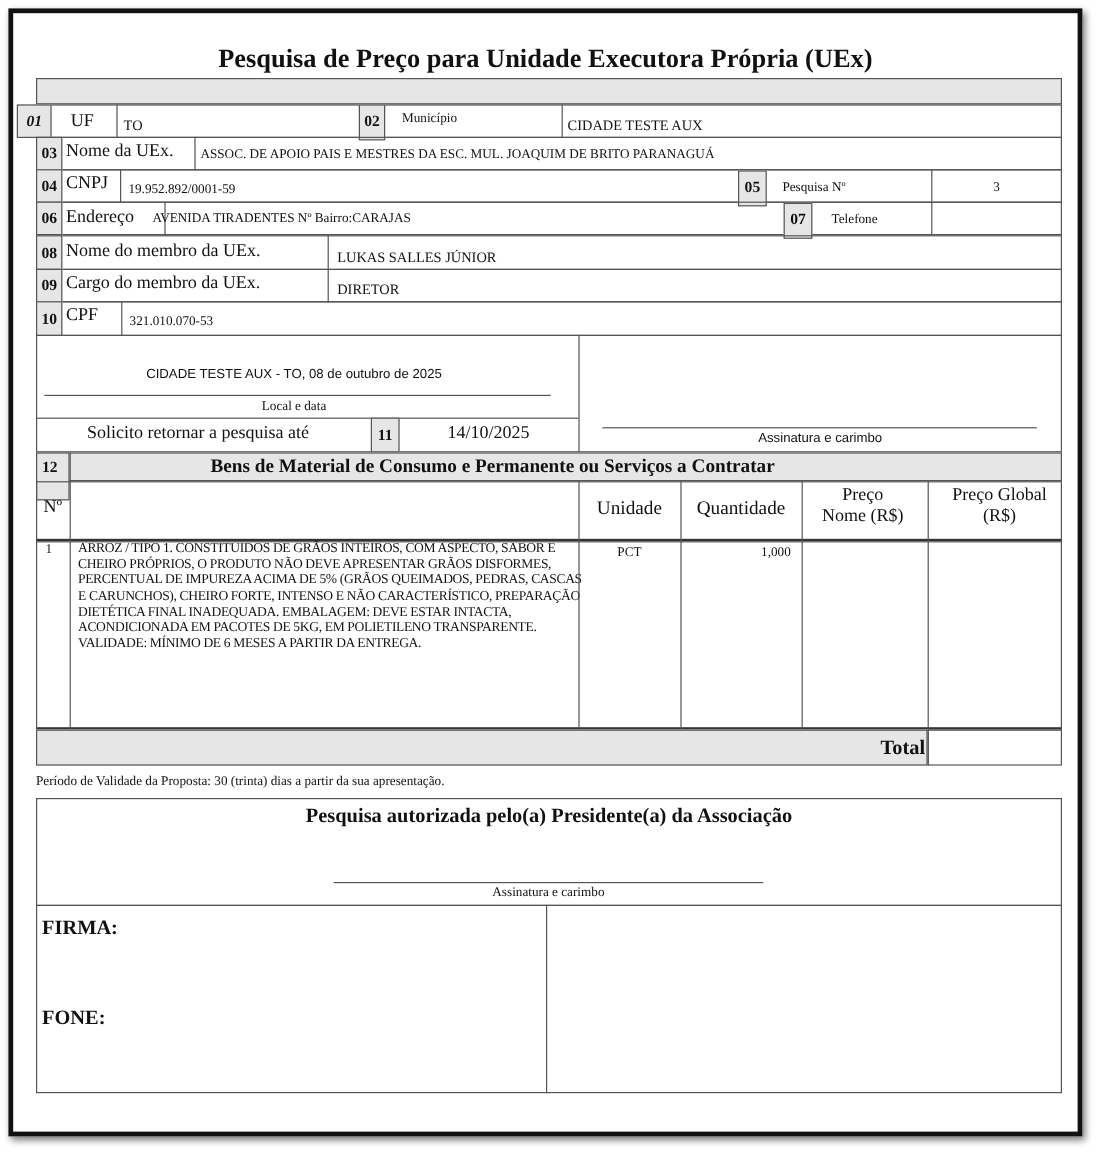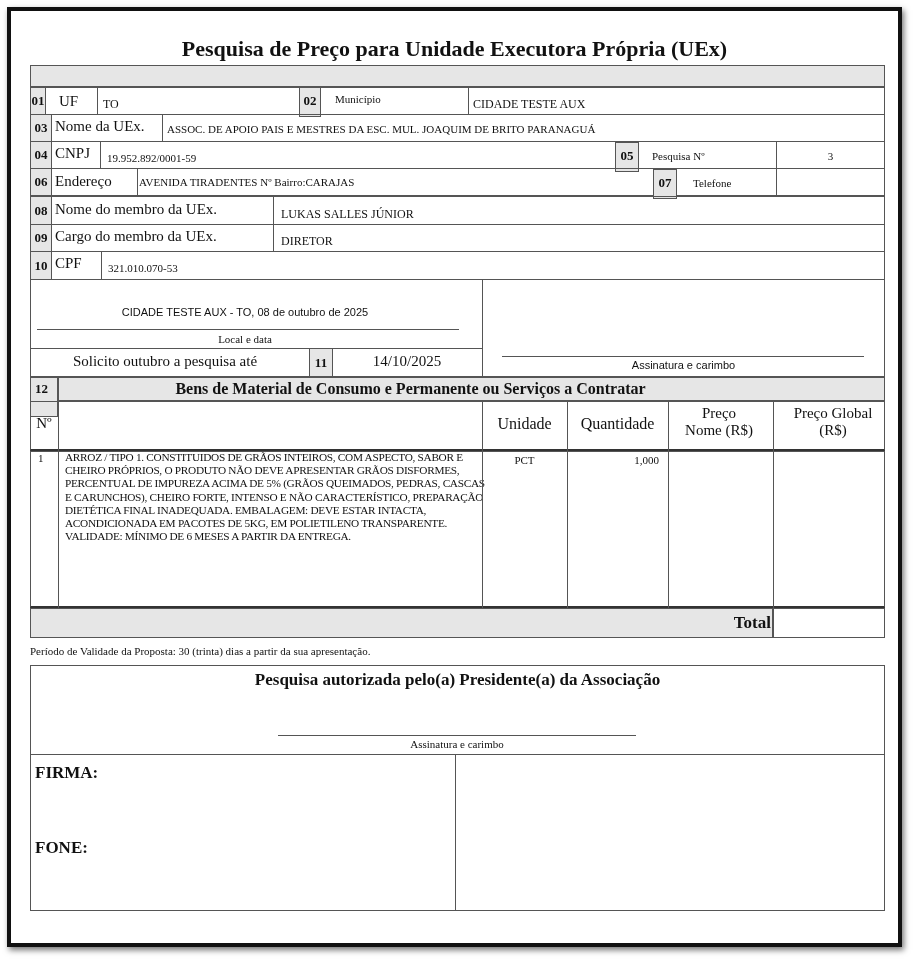--- a/index.html
+++ b/index.html
@@ -19,21 +19,21 @@
 </style>
 </head>
 <body>
 
 <div class="frame">
   <div class="title">Pesquisa de Preço para Unidade Executora Própria (UEx)</div>
 
   <div class="box gray" style="left:19px;top:54px;width:855px;height:22px;"></div>
 
   <div class="box" style="left:19px;top:76px;width:855px;height:28px;"></div>
-  <div class="num" style="left:19px;top:76px;width:16px;height:28px;line-height:26px;">01</div>
+  <div class="num" style="left:3px;top:76px;width:29px;height:28px;line-height:26px;font-style:italic;">01</div>
   <div class="abs sm" style="left:48px;top:82px;font-size:15px;">UF</div>
   <div class="vline" style="left:86px;top:76px;height:28px;"></div>
   <div class="abs sm" style="left:92px;top:86px;">TO</div>
   <div class="num" style="left:288px;top:76px;width:22px;height:30px;line-height:26px;">02</div>
   <div class="abs xs" style="left:324px;top:82px;">Município</div>
   <div class="vline" style="left:457px;top:76px;height:28px;"></div>
   <div class="abs sm" style="left:462px;top:86px;">CIDADE TESTE AUX</div>
 
   <div class="box" style="left:19px;top:103px;width:855px;height:28px;"></div>
   <div class="num" style="left:19px;top:103px;width:22px;height:28px;line-height:26px;">03</div>
@@ -48,21 +48,21 @@
   <div class="abs xs" style="left:96px;top:141px;">19.952.892/0001-59</div>
   <div class="num" style="left:604px;top:131px;width:24px;height:30px;line-height:26px;">05</div>
   <div class="abs xs" style="left:641px;top:139px;">Pesquisa Nº</div>
   <div class="vline" style="left:765px;top:130px;height:55px;"></div>
   <div class="abs xs center" style="left:765px;top:139px;width:109px;">3</div>
 
   <div class="box" style="left:19px;top:157px;width:855px;height:28px;"></div>
   <div class="num" style="left:19px;top:157px;width:22px;height:28px;line-height:26px;">06</div>
   <div class="abs" style="left:44px;top:162px;font-size:15px;">Endereço</div>
   <div class="vline" style="left:126px;top:157px;height:28px;"></div>
-  <div class="abs xs" style="left:128px;top:165px;">AVENIDA TIRADENTES  Nº  Bairro:CARAJAS</div>
+  <div class="abs xs" style="left:116px;top:165px;">AVENIDA TIRADENTES  Nº  Bairro:CARAJAS</div>
   <div class="num" style="left:642px;top:158px;width:24px;height:30px;line-height:26px;">07</div>
   <div class="abs xs" style="left:682px;top:166px;">Telefone</div>
   <div class="abs xs" style="left:770px;top:166px;"></div>
 
   <div class="box" style="left:19px;top:185px;width:855px;height:29px;"></div>
   <div class="num" style="left:19px;top:185px;width:22px;height:29px;line-height:27px;">08</div>
   <div class="abs" style="left:44px;top:190px;font-size:15px;">Nome do membro da UEx.</div>
   <div class="vline" style="left:262px;top:185px;height:56px;"></div>
   <div class="abs sm" style="left:270px;top:196px;">LUKAS SALLES JÚNIOR</div>
 
@@ -76,21 +76,21 @@
   <div class="abs" style="left:44px;top:244px;font-size:15px;">CPF</div>
   <div class="vline" style="left:90px;top:240px;height:29px;"></div>
   <div class="abs xs" style="left:97px;top:251px;">321.010.070-53</div>
 
   <div class="box" style="left:19px;top:268px;width:855px;height:98px;"></div>
   <div class="vline" style="left:471px;top:268px;height:98px;"></div>
   <div class="abs xs sans center" style="left:19px;top:295px;width:430px;">CIDADE TESTE AUX - TO, 08 de outubro de 2025</div>
   <div class="hline" style="left:26px;top:318px;width:422px;"></div>
   <div class="abs xs center" style="left:19px;top:322px;width:430px;">Local e data</div>
   <div class="hline" style="left:19px;top:337px;width:452px;"></div>
-  <div class="abs center" style="left:19px;top:342px;width:270px;font-size:15px;">Solicito outubro a pesquisa até</div>
+  <div class="abs center" style="left:19px;top:342px;width:270px;font-size:15px;">Solicito retornar a pesquisa até</div>
   <div class="num" style="left:298px;top:337px;width:24px;height:29px;line-height:27px;">11</div>
   <div class="abs center" style="left:322px;top:342px;width:148px;font-size:15px;">14/10/2025</div>
   <div class="hline" style="left:491px;top:345px;width:362px;"></div>
   <div class="abs xs sans center" style="left:471px;top:348px;width:403px;">Assinatura e carimbo</div>
 
   <div class="box gray" style="left:19px;top:366px;width:855px;height:24px;"></div>
   <div class="num" style="left:19px;top:366px;width:28px;height:40px;line-height:22px;text-align:left;padding-left:4px;">12</div>
   <div class="abs center" style="left:47px;top:369px;width:705px;font-weight:bold;font-size:16px;">Bens de Material de Consumo e Permanente  ou Serviços a Contratar</div>
 
   <div class="box" style="left:19px;top:390px;width:855px;height:50px;border-bottom:2px solid #333;"></div>

